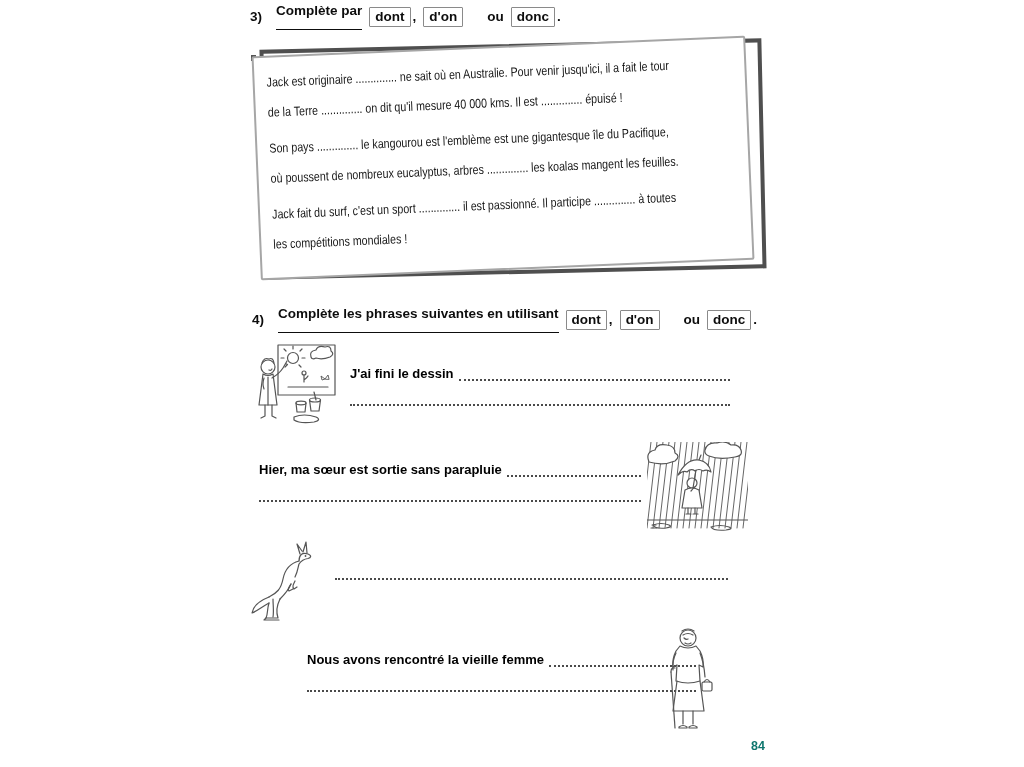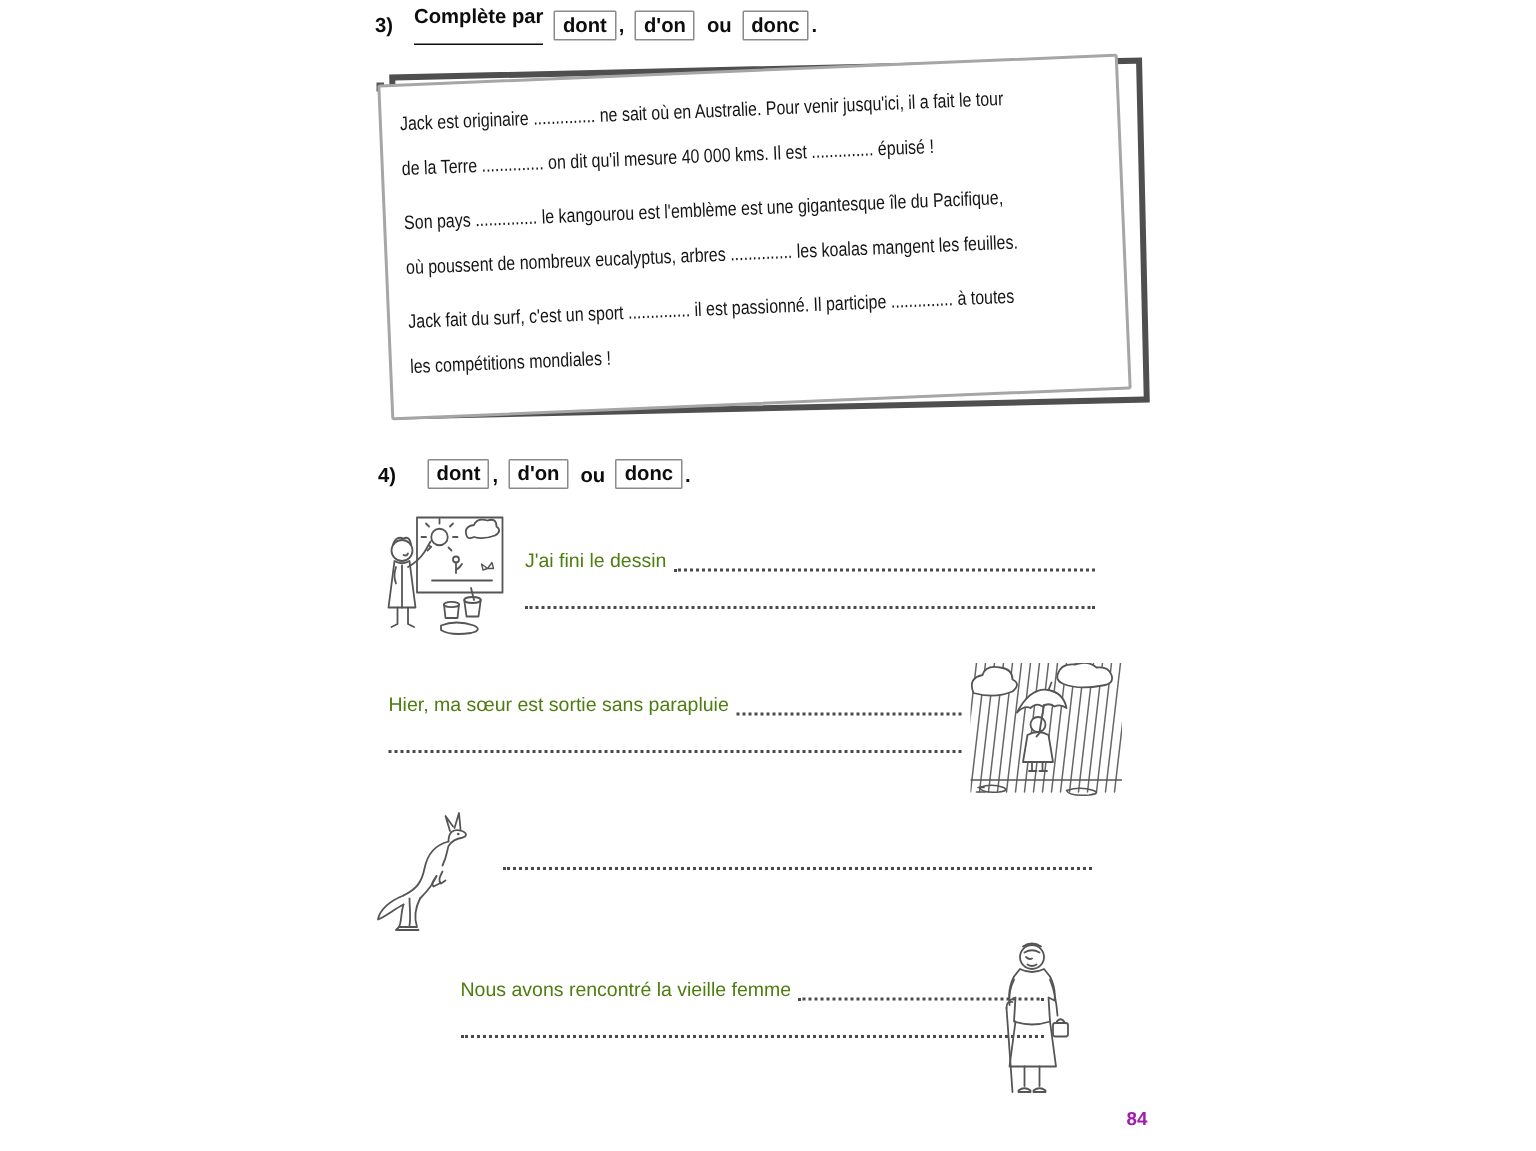--- a/index.html
+++ b/index.html
@@ -12,48 +12,48 @@
     position:absolute;display:flex;align-items:center;
     font-size:13.5px;font-weight:700;color:#0d0d0d;white-space:nowrap;
   }
   .ex-num{margin-right:14px;}
   .ex-title{border-bottom:1.6px solid #0d0d0d;padding-bottom:11px;}
   .wordbox{
     display:inline-block;border:1px solid #8a8a8a;border-radius:1px;
     padding:1px 5px 2px 5px;margin-left:7px;background:#fff;text-align:center;
   }
   .sep{margin-left:2px;}
-  .sep.word{margin-left:8px;}
+  .sep.word{margin-left:24px;}
   
   .tilt-shadow{
     position:absolute;left:262px;top:44px;width:494px;height:222px;
     border:4px solid #4f4f4f;transform:rotate(-1.3deg);z-index:1;background:transparent;
   }
   .corner-nub{position:absolute;left:251px;top:55px;width:5px;height:6px;background:#565656;z-index:1;}
   .tilt-box{
     position:absolute;left:256px;top:46px;width:494px;height:224px;
     background:#fff;border:2px solid #a6a6a6;border-radius:2px;
     transform:rotate(-2.4deg);z-index:2;box-sizing:border-box;
     padding:10px 12px 0 12px;
   }
   .passage{width:560px;transform:scaleX(0.82);transform-origin:0 0;}
   .pline{font-size:13px;line-height:30px;white-space:nowrap;color:#151515;}
   .para-gap{margin-top:6px;}
   
   .row{position:absolute;display:flex;flex-direction:column;}
-  .sentence-line{display:flex;height:18px;font-size:13px;color:#4d7c0f;white-space:nowrap;}
+  .sentence-line{display:flex;height:18px;font-size:13px;color:#000000;white-space:nowrap;font-weight:bold;}
   .dotfill{flex:1;border-bottom:2px dotted #4a4a4a;margin:0 0 3px 5px;}
   .dotline{margin-top:8px;height:12px;border-bottom:2px dotted #4a4a4a;width:100%;}
   
   .illus{position:absolute;}
   .illus svg{display:block;}
   
   .page-number{
     position:absolute;left:751px;top:739px;
-    font-size:12.5px;font-weight:700;color:#a21caf;
+    font-size:12.5px;font-weight:700;color:#0f766e;
   }
 </style>
 </head>
 <body>
 
 <div class="page">
 
   <div class="ex-header" style="left:250px;top:3px;">
     <span class="ex-num">3)</span>
     <span class="ex-title">Complète par</span>
@@ -73,20 +73,21 @@
       <div class="pline">de la Terre .............. on dit qu'il mesure 40 000 kms. Il est .............. épuisé !</div>
       <div class="pline para-gap">Son pays .............. le kangourou est l'emblème est une gigantesque île du Pacifique,</div>
       <div class="pline">où poussent de nombreux eucalyptus, arbres .............. les koalas mangent les feuilles.</div>
       <div class="pline para-gap">Jack fait du surf, c'est un sport .............. il est passionné. Il participe .............. à toutes</div>
       <div class="pline">les compétitions mondiales !</div>
     </div>
   </div>
 
   <div class="ex-header" style="left:252px;top:306px;">
     <span class="ex-num">4)</span>
+    <span class="ex-title">Complète les phrases suivantes en utilisant</span>
     <span class="wordbox">dont</span>
     <span class="sep">,</span>
     <span class="wordbox">d'on</span>
     <span class="sep word">ou</span>
     <span class="wordbox">donc</span>
     <span class="sep">.</span>
   </div>
 
   <div class="illus" style="left:256px;top:342px;">
     <svg width="82" height="92" viewBox="0 0 82 92">

